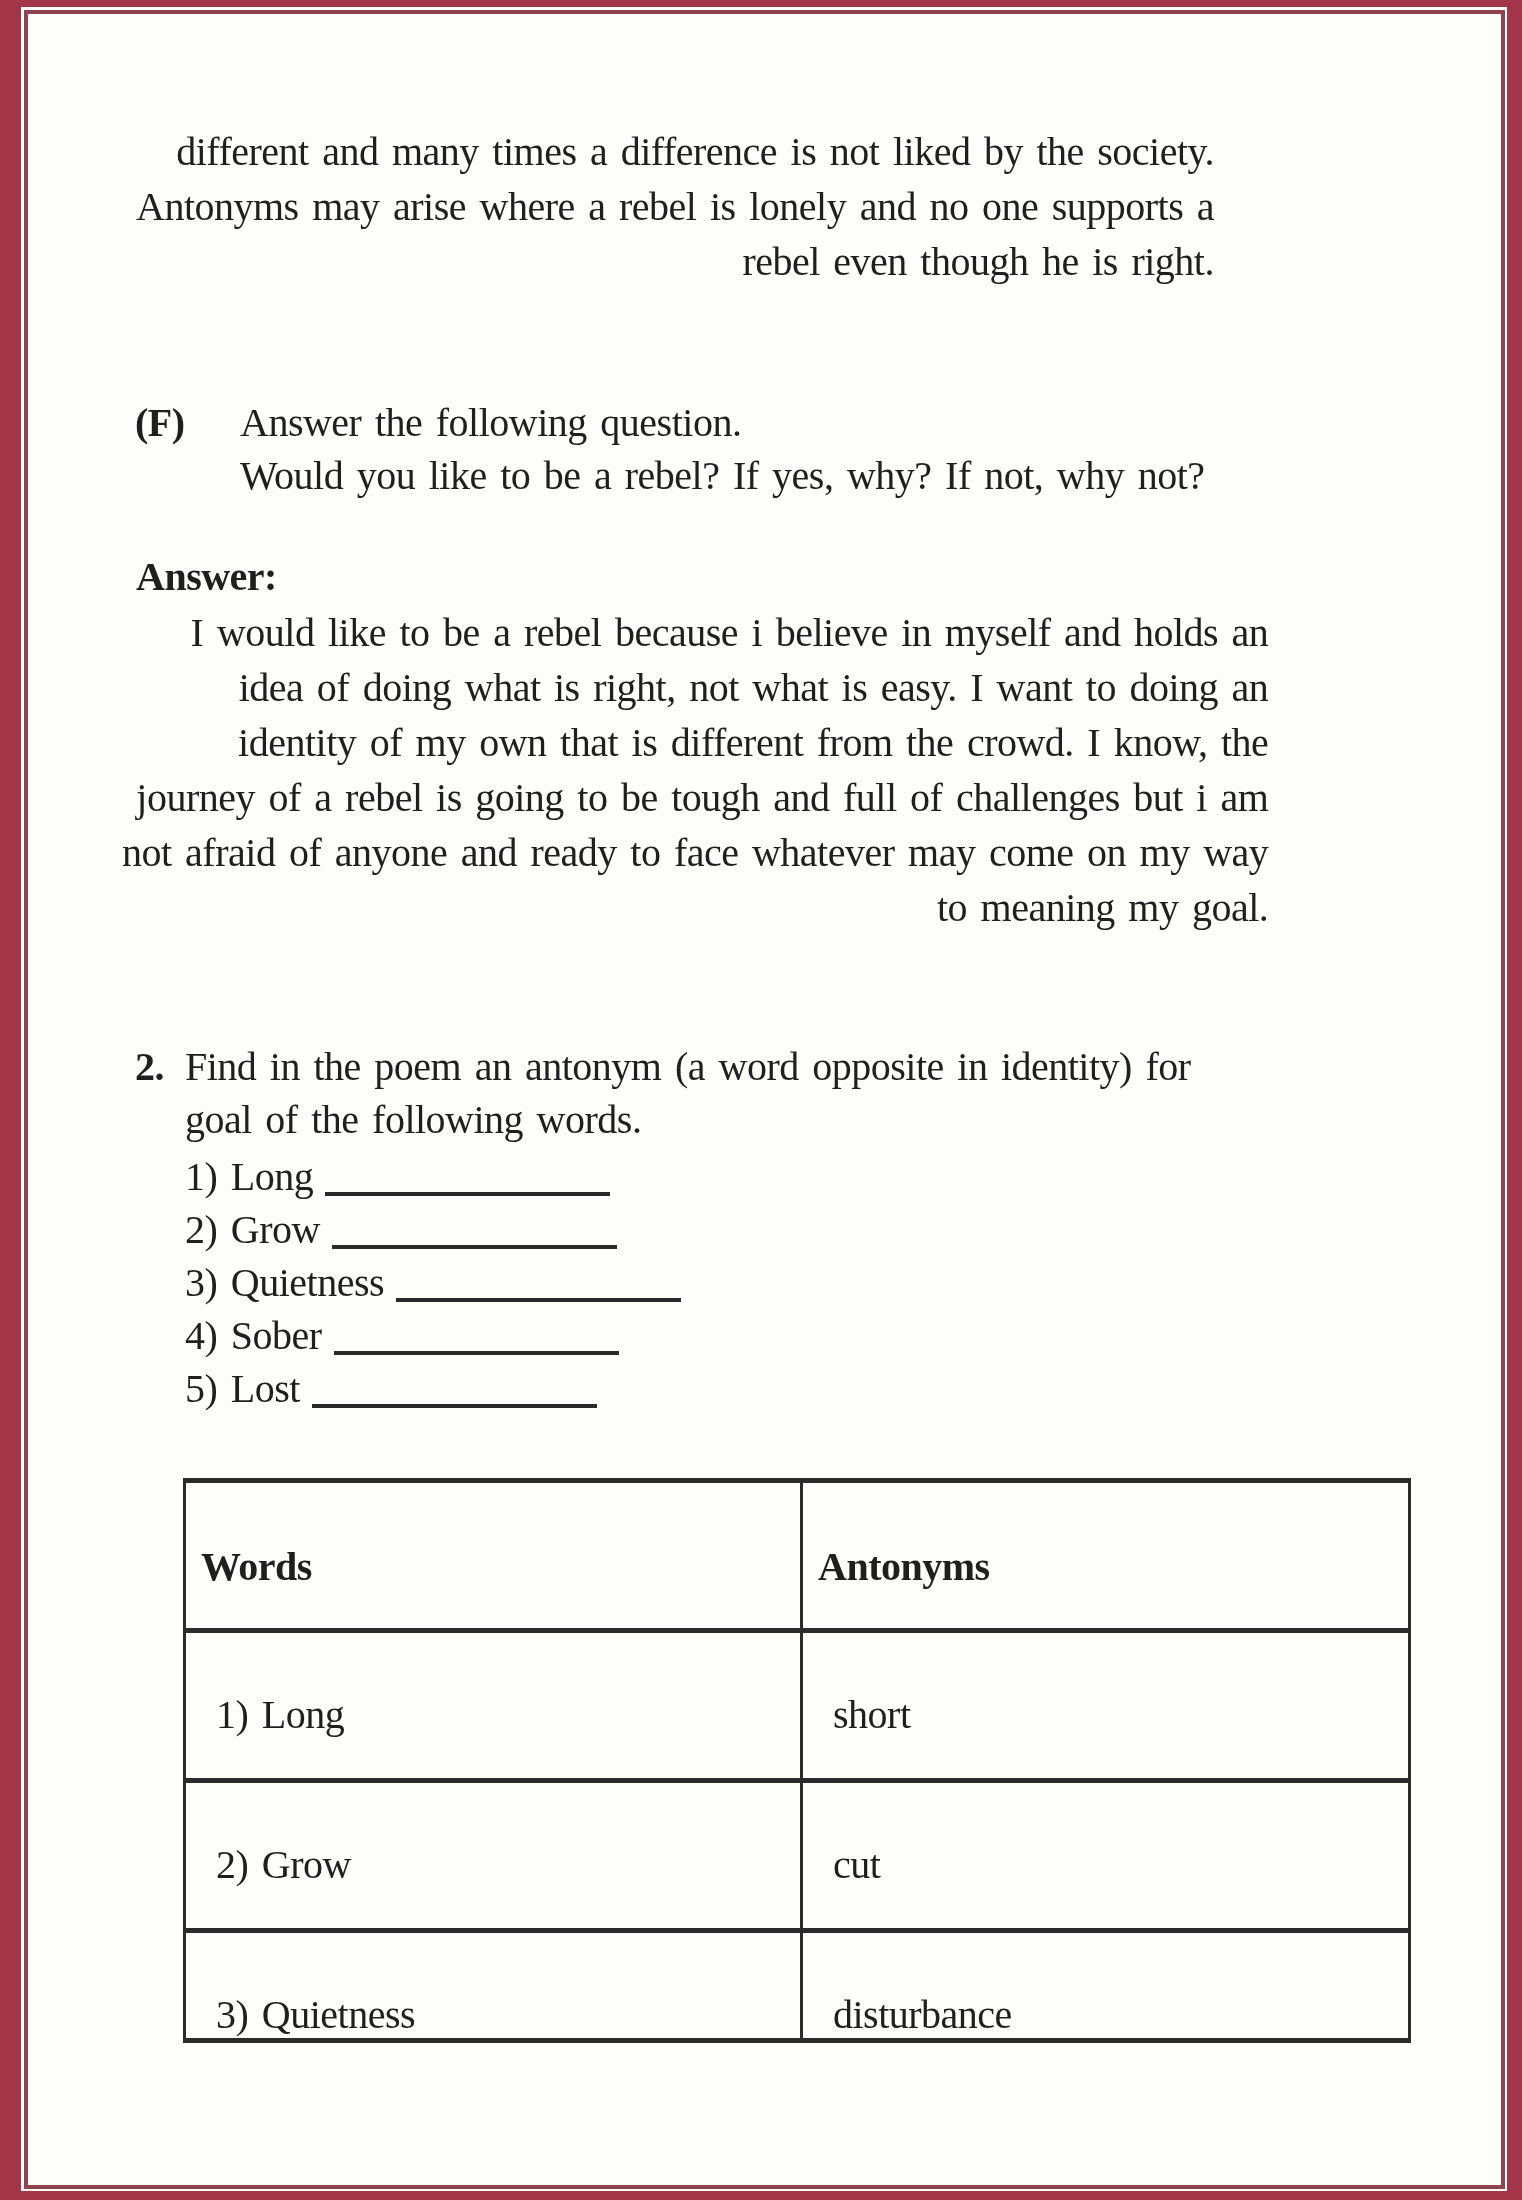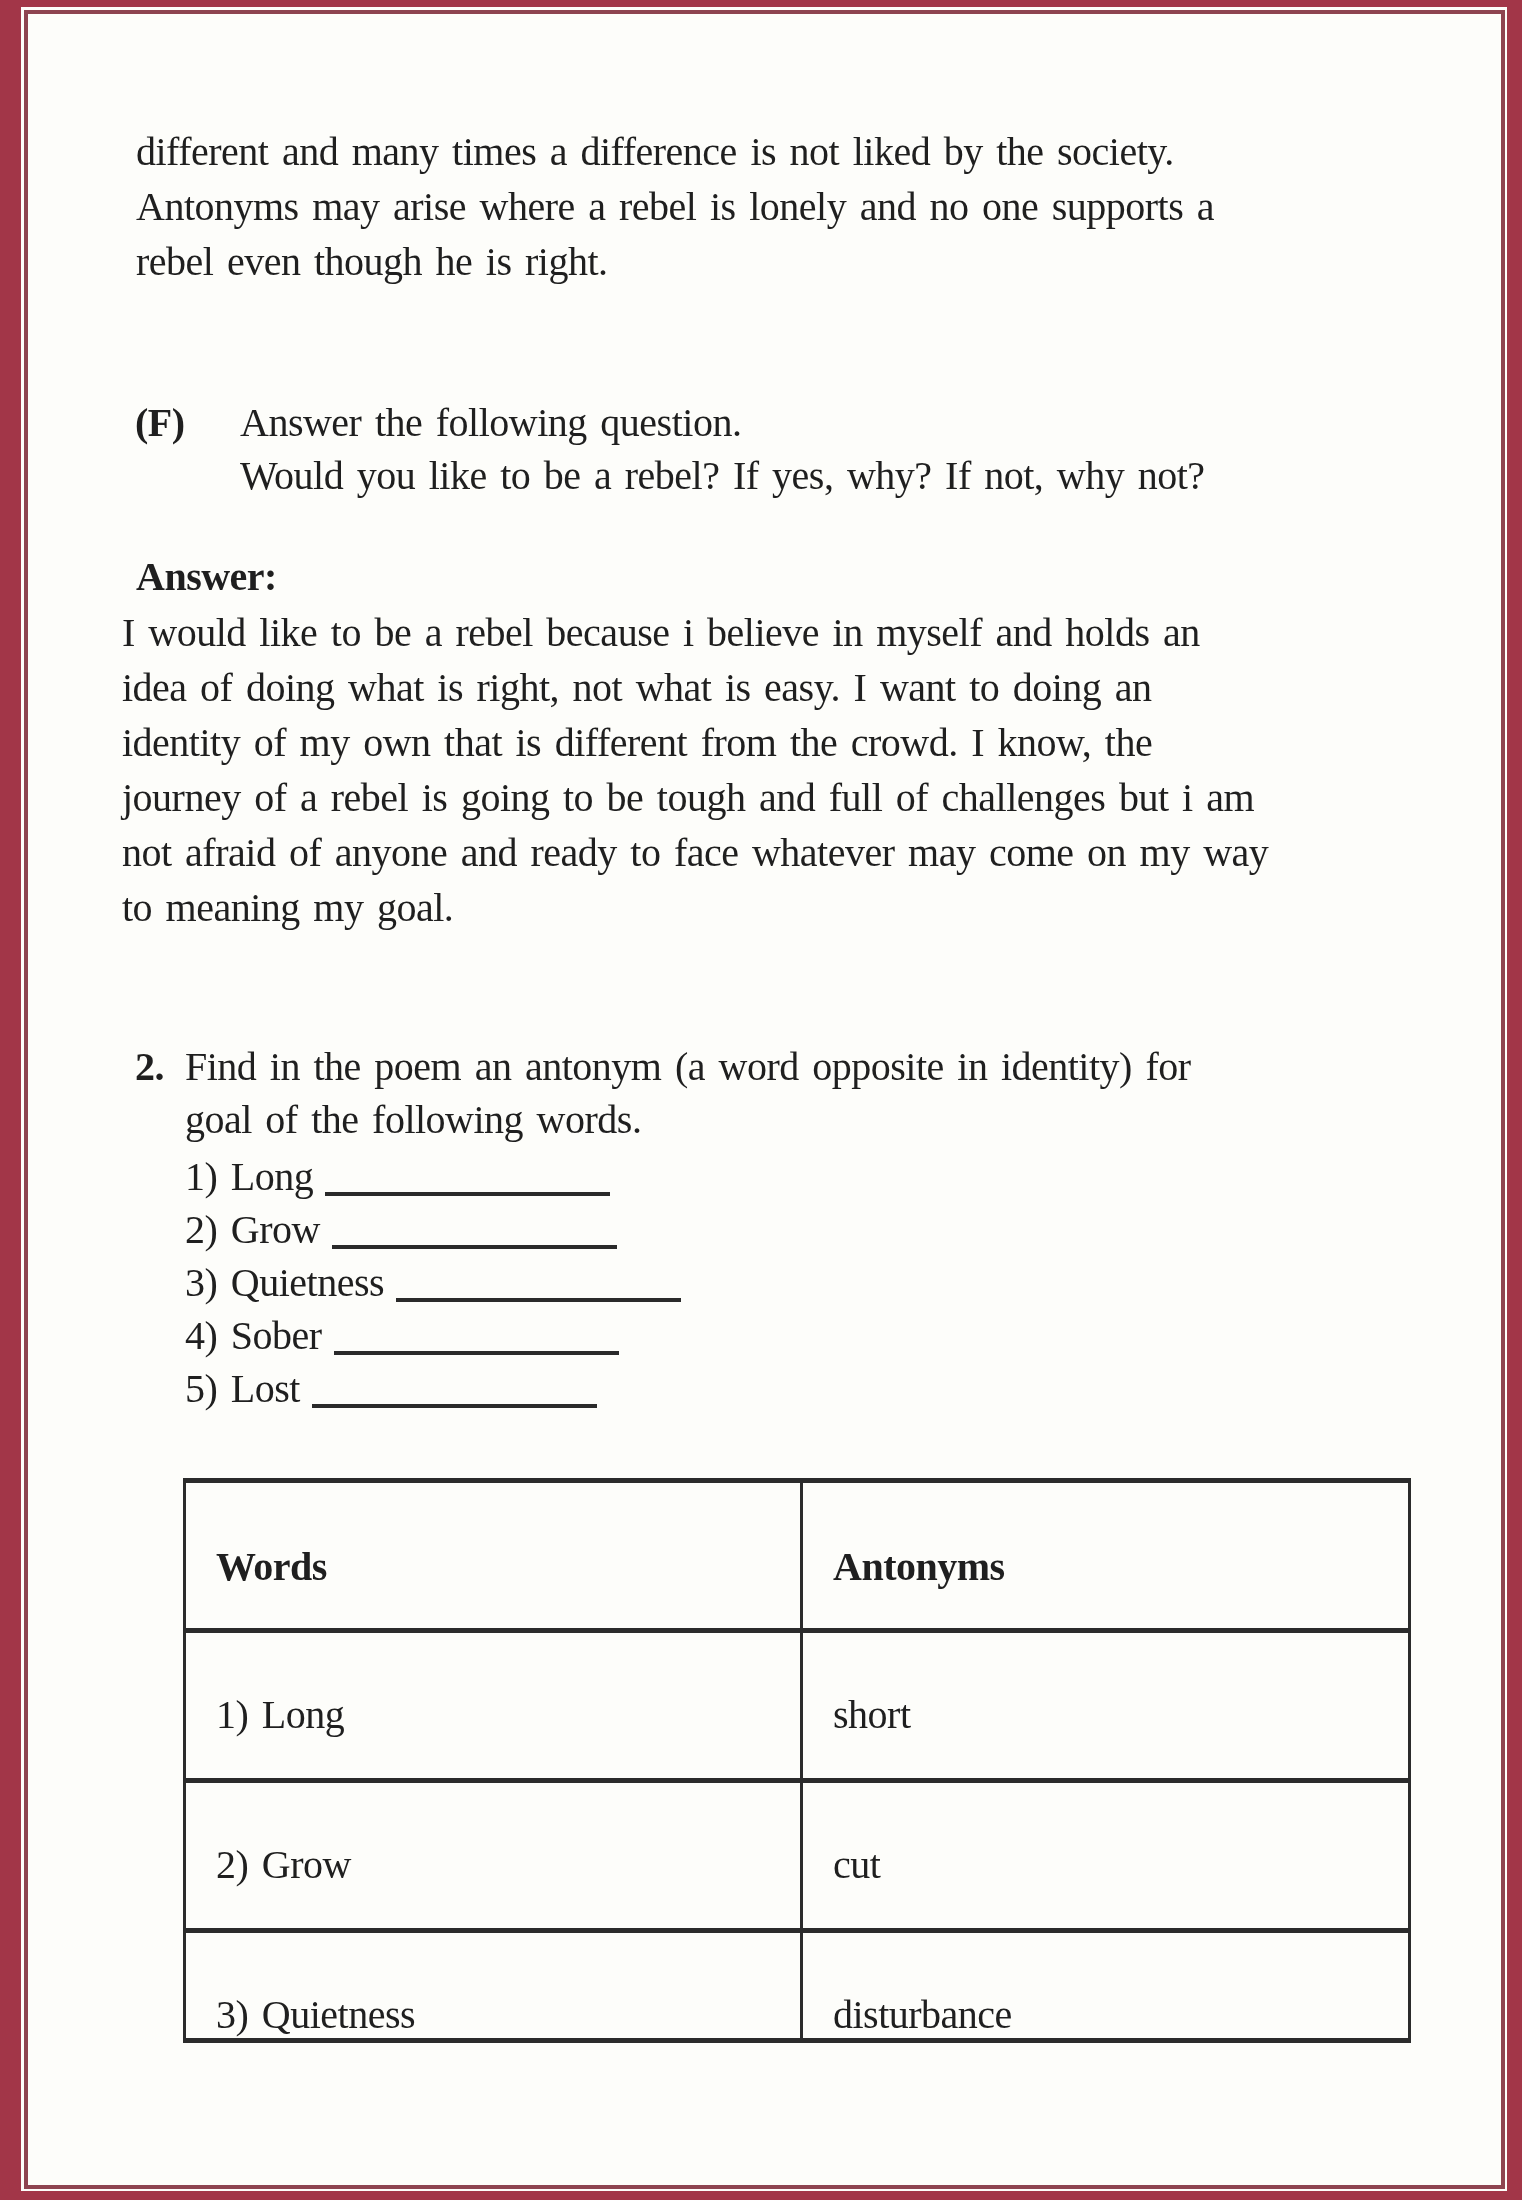--- a/index.html
+++ b/index.html
@@ -24,21 +24,21 @@
     box-sizing:border-box;
     pointer-events:none;
   }
   .txt{
     position:absolute;
     font-size:40px;
     letter-spacing:-0.5px;
     word-spacing:4px;
     white-space:nowrap;
   }
-  .line{height:55px;line-height:55px;}
+  .line{height:55px;line-height:55px;text-align:right;}
   .line53{height:53px;line-height:53px;}
   .bold{font-weight:bold;}
   #intro{left:136px;top:124px;}
   #fblock{left:240px;top:396px;}
   #fblock .f-label{position:absolute;left:-105px;top:0;}
   #answer-heading{left:136px;top:553px;height:48px;line-height:48px;}
   #answer-para{left:122px;top:605px;}
   #q2{left:185px;top:1040px;}
   #q2 .q2-num{position:absolute;left:-50px;top:0;}
   #q2 .items{margin-top:4px;}
@@ -61,21 +61,21 @@
     border:3px solid #2b2b2b;
     vertical-align:top;
     text-align:left;
     padding:58px 0 0 30px;
     font-size:40px;
     letter-spacing:-0.5px;
     word-spacing:4px;
     overflow:hidden;
   }
   table.antonyms tr{border-top:5px solid #2b2b2b;border-bottom:5px solid #2b2b2b;}
-  table.antonyms th{font-weight:bold;padding-top:60px;}
+  table.antonyms th{font-weight:bold;padding-top:60px;padding-left:15px;}
   tr.r-head{height:150px;}
   tr.r-row{height:150px;}
   tr.r-last{height:100px;}
 </style>
 </head>
 <body style="background: rgb(253, 253, 250); color: rgb(31, 31, 31);">
 
 <div class="border-outer" style="border-color: rgb(162, 54, 72);"></div>
 <div class="border-inner" style="border-color: rgb(142, 68, 80);"></div>
 

